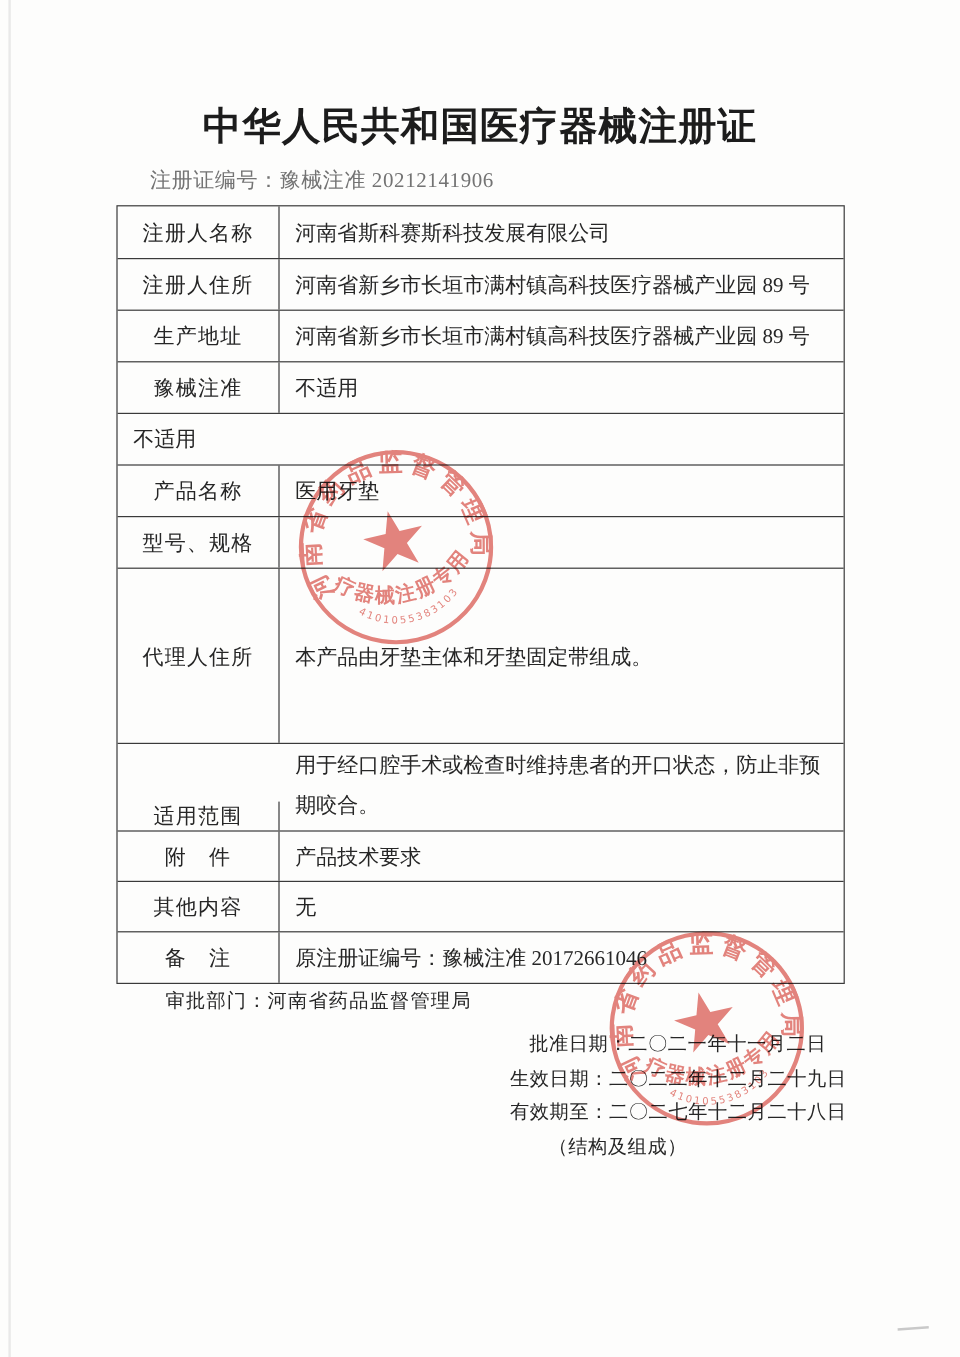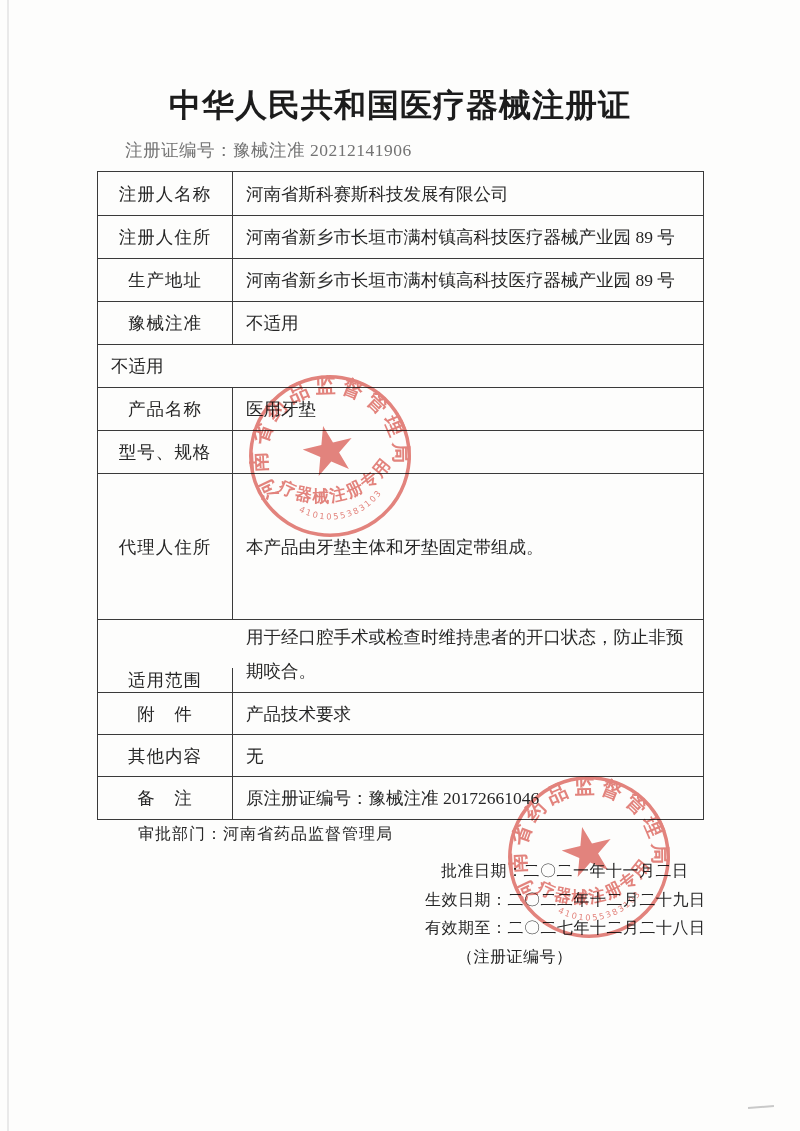--- a/index.html
+++ b/index.html
@@ -135,21 +135,21 @@
     <div class="cell-value">原注册证编号：豫械注准 20172661046</div>
   </div>
 </div>
 
 <div class="approval-dept">审批部门：河南省药品监督管理局</div>
 
 <div class="dates-block">
   <div class="date-line indent1">批准日期：二〇二一年十一月二日</div>
   <div class="date-line">生效日期：二〇二二年十二月二十九日</div>
   <div class="date-line">有效期至：二〇二七年十二月二十八日</div>
-  <div class="date-line indent2">（注册证编号）</div>
+  <div class="date-line indent2">（结构及组成）</div>
 </div>
 
 <div class="seal seal-1">
   <svg viewBox="0 0 200 200">
     <defs>
       <path id="s1a" d="M 40.2 141.9 A 73 73 0 1 1 159.8 141.9"></path>
       <path id="s1b" d="M 28 118 A 95 95 0 0 0 172 118"></path>
       <path id="s1c" d="M 48 150 A 72 72 0 0 0 152 150"></path>
     </defs>
     <circle cx="100" cy="100" r="90" fill="none" stroke="currentColor" stroke-width="4"></circle>

